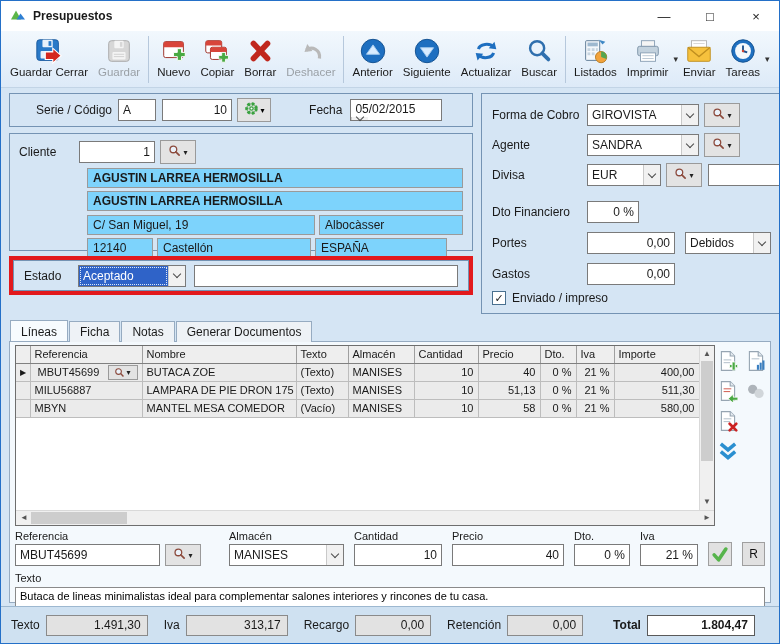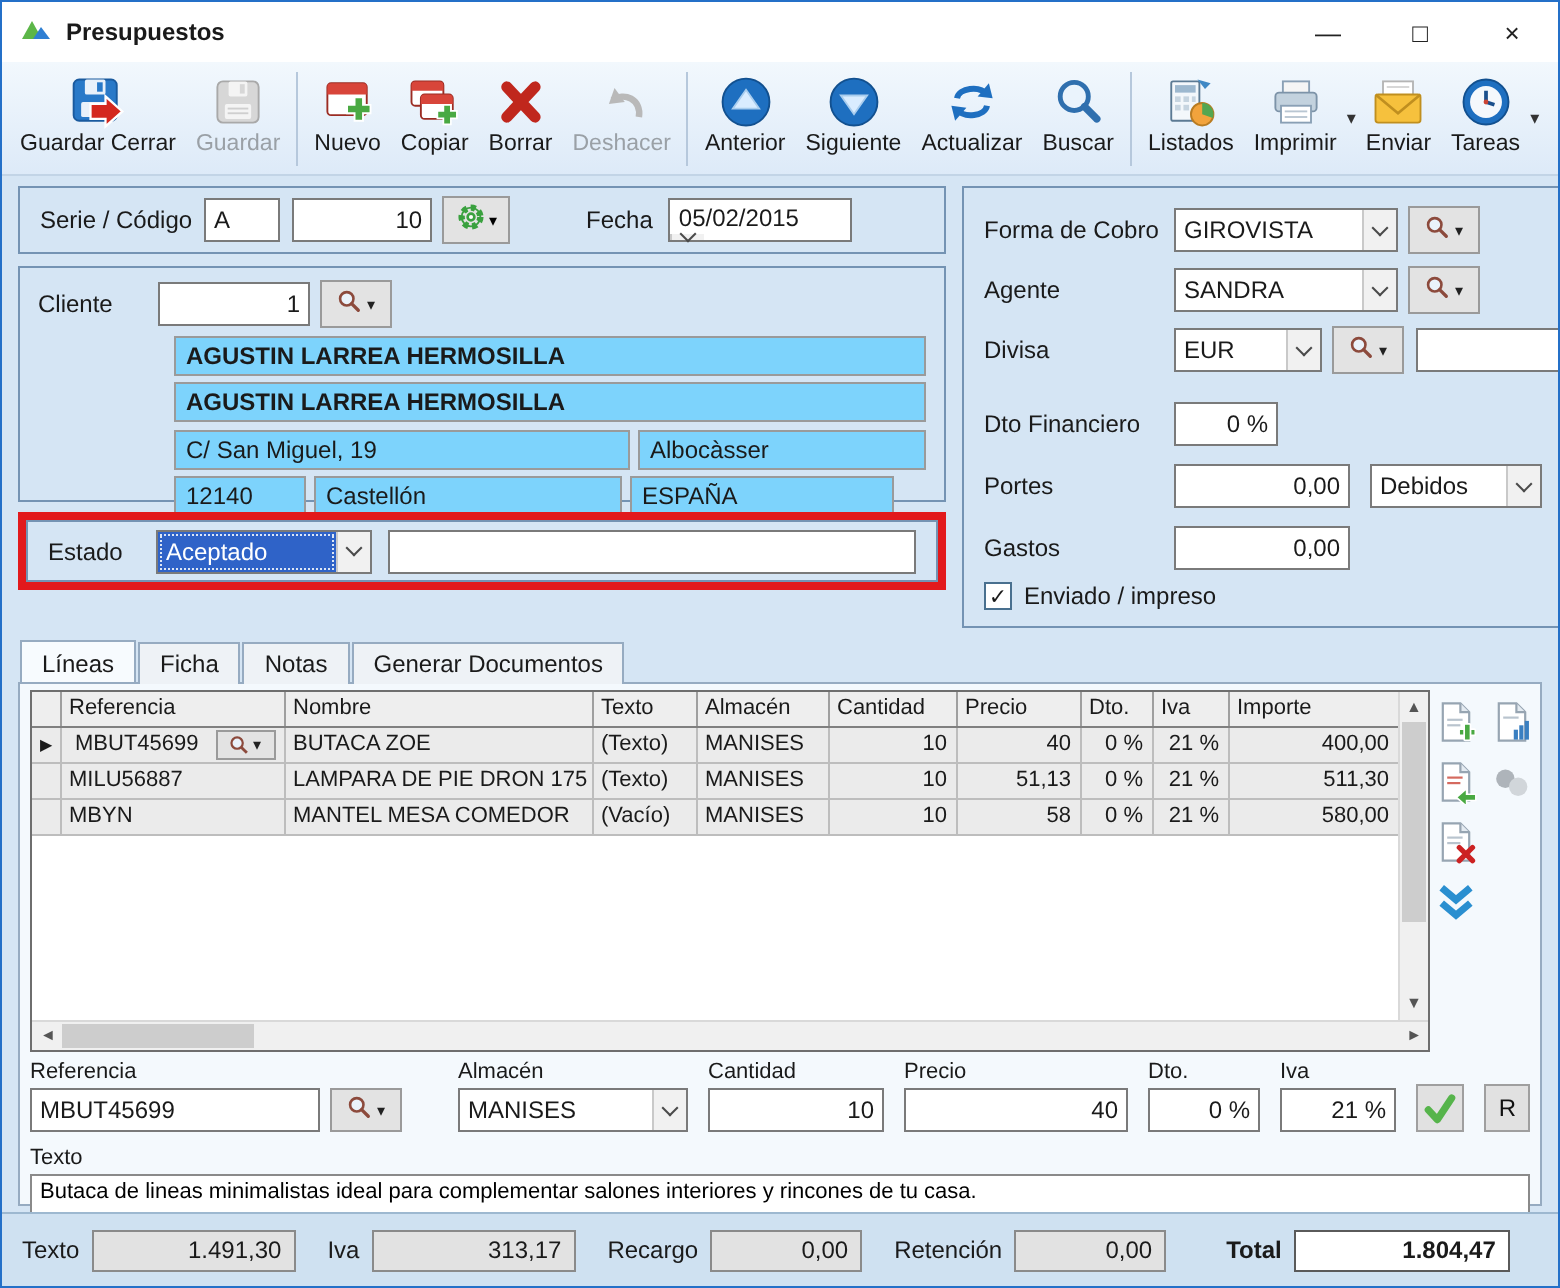--- a/index.html
+++ b/index.html
@@ -25,21 +25,21 @@
   .tbtn.disabled .tlabel { color:#9aa0a6; }
   .tsep { width:1px; background:#b6c8dc; height:47px; margin:2px 3px 0; }
   .tb-caret { font-size:9px; color:#333; margin-top:20px; }
 
   
   .main { flex:1; padding:5px 8px 3px; display:flex; flex-direction:column; min-height:0; }
   .top-forms { display:flex; gap:8px; align-items:stretch; }
   .left-col { flex:0 0 462px; display:flex; flex-direction:column; }
   .groupbox { border:1px solid #7493b3; }
 
-  .serie-box { height:34px; display:flex; align-items:center; padding:0 10px; }
+  .serie-box { height:34px; display:flex; align-items:center; padding:0 26px; }
   .cliente-box { margin-top:6px; height:118px; padding:6px 9px; }
   .estado-wrap { margin-top:5px; border:4px solid #e2191c; background:#d5e5f4; }
   .estado-box { height:31px; display:flex; align-items:center; padding:0 10px; border:1px solid #7493b3; }
   .right-box { flex:1; padding:9px 10px 6px; display:flex; flex-direction:column; }
 
   .frow { display:flex; align-items:center; margin-bottom:6px; }
   .flabel { width:95px; font-size:12px; flex:0 0 auto; }
 
   .tin { height:22px; border:1px solid #7a7a7a; background:#fff; font:12px "Liberation Sans",sans-serif;
          padding:0 4px; color:#1a1a1a; }

